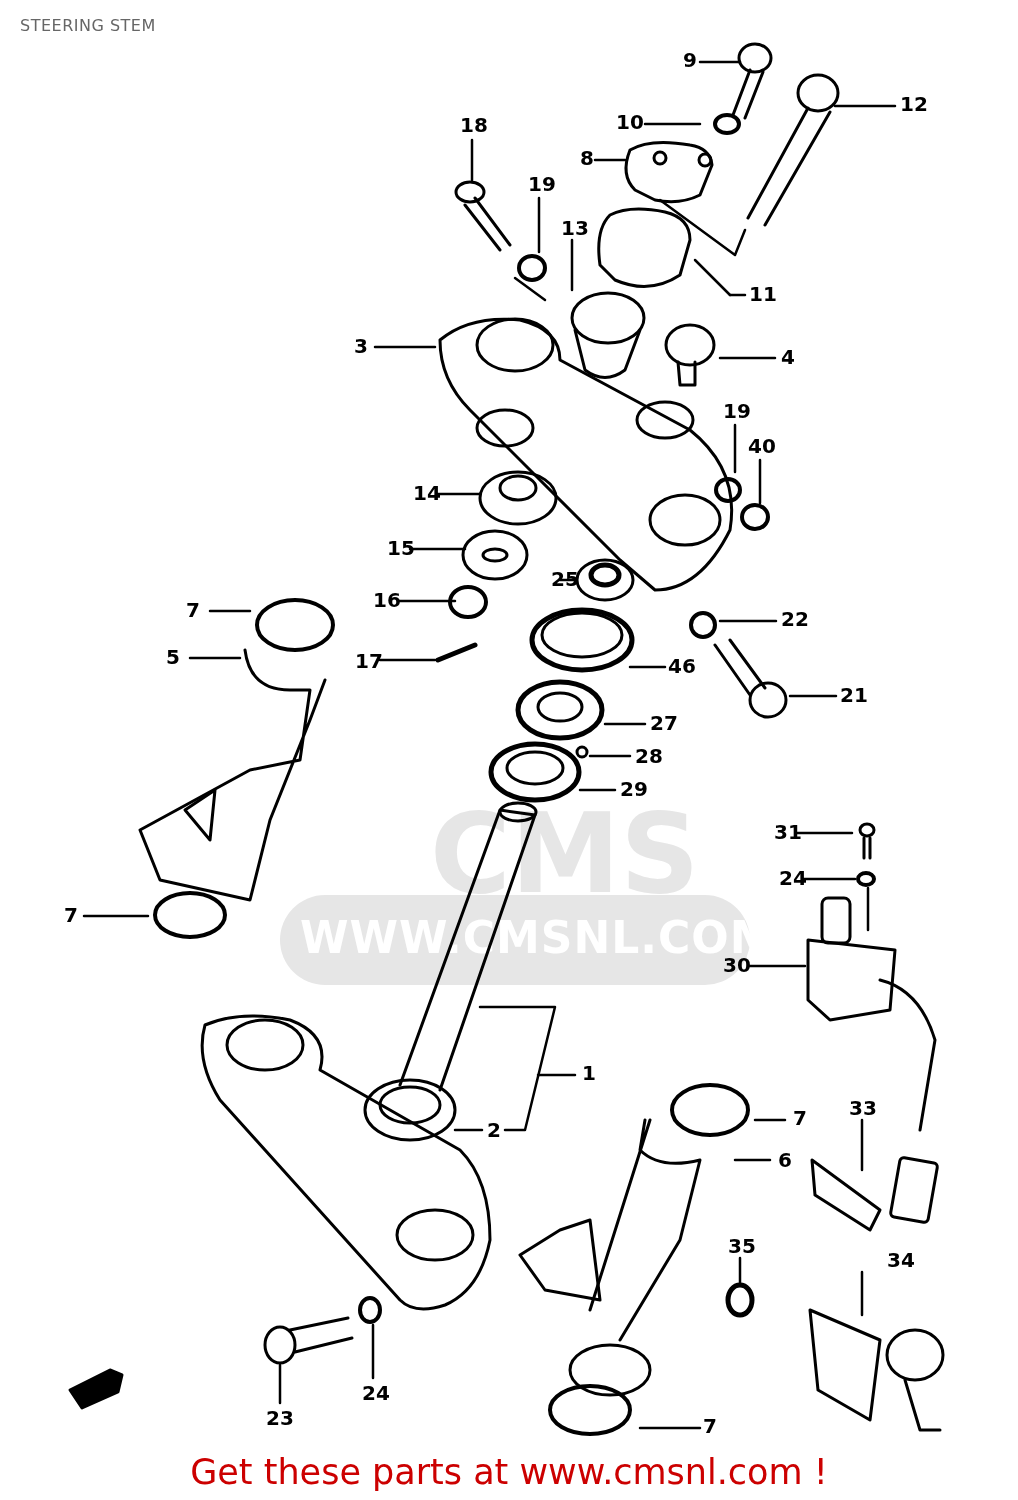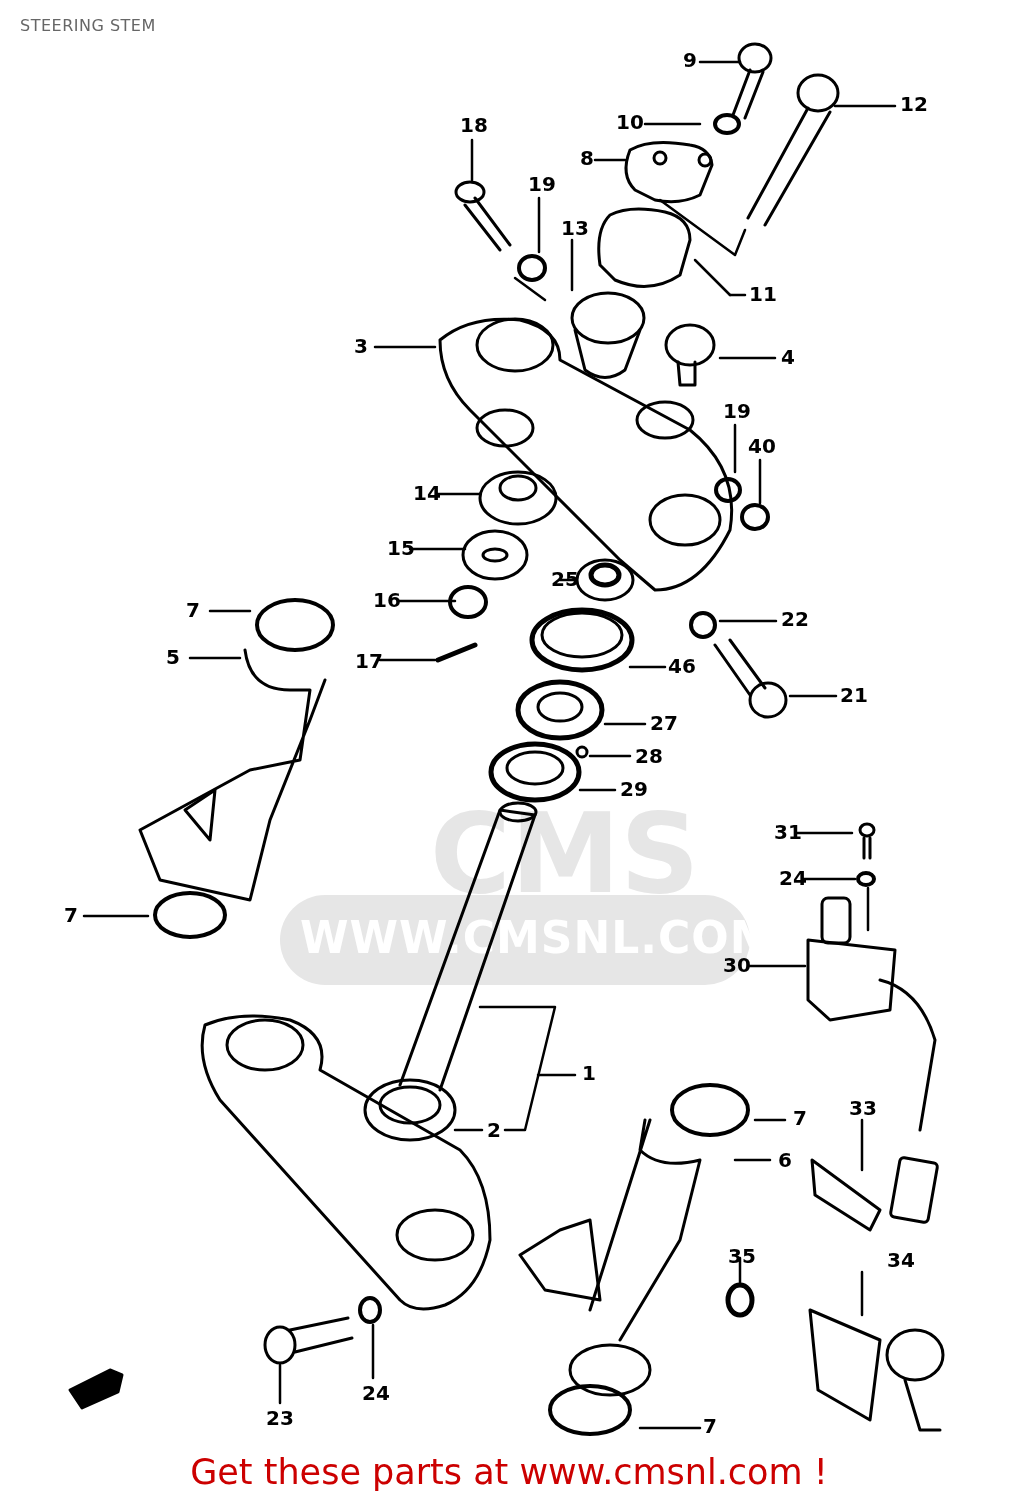--- a/index.html
+++ b/index.html
@@ -246,18 +246,18 @@
     <div class="lbl" style="left: 531px; top: 569px; margin-left: 20px;">25</div>
     <div class="lbl" style="left: 668px; top: 656px;">46</div>
     <div class="lbl" style="left: 650px; top: 713px;">27</div>
     <div class="lbl" style="left: 635px; top: 746px;">28</div>
     <div class="lbl" style="left: 620px; top: 779px;">29</div>
     <div class="lbl" style="left: 723px; top: 955px;">30</div>
     <div class="lbl" style="left: 774px; top: 822px;">31</div>
     <div class="lbl" style="left: 779px; top: 868px;">24</div>
     <div class="lbl" style="left: 849px; top: 1098px;">33</div>
     <div class="lbl" style="left: 887px; top: 1250px;">34</div>
-    <div class="lbl" style="left: 728px; top: 1236px; margin-top: 10px;">35</div>
+    <div class="lbl" style="left: 728px; top: 1236px;">35</div>
     <div class="lbl" style="left: 266px; top: 1408px;">23</div>
     <div class="lbl" style="left: 362px; top: 1383px;">24</div>
   </div>
 
 <div class="footer">Get these parts at www.cmsnl.com !</div>
 
 </body></html>

